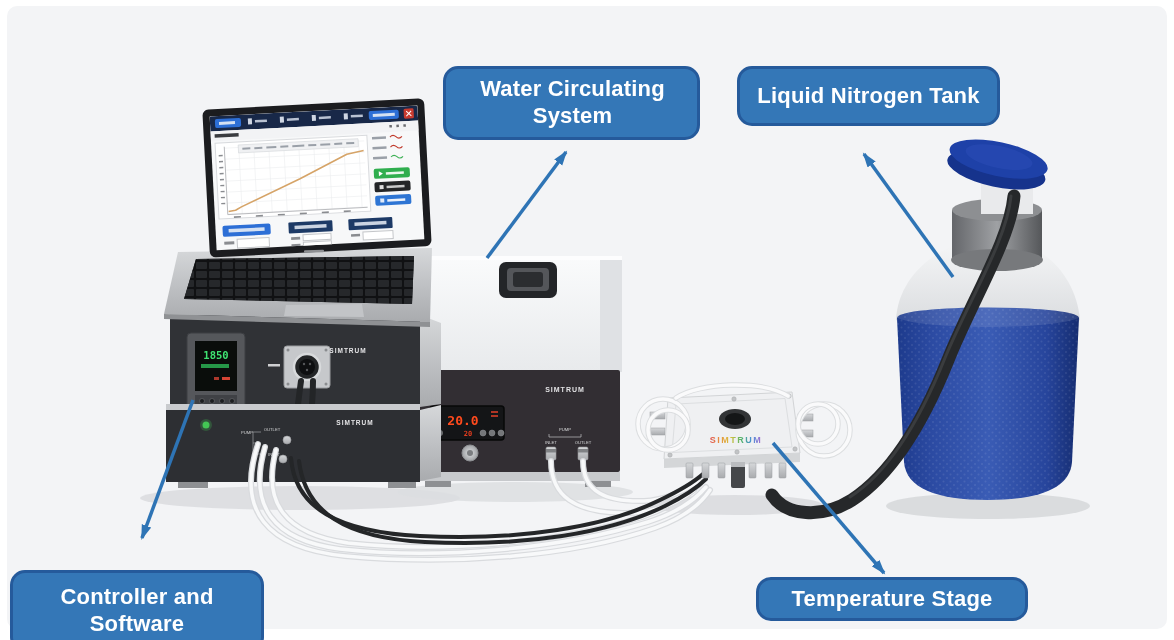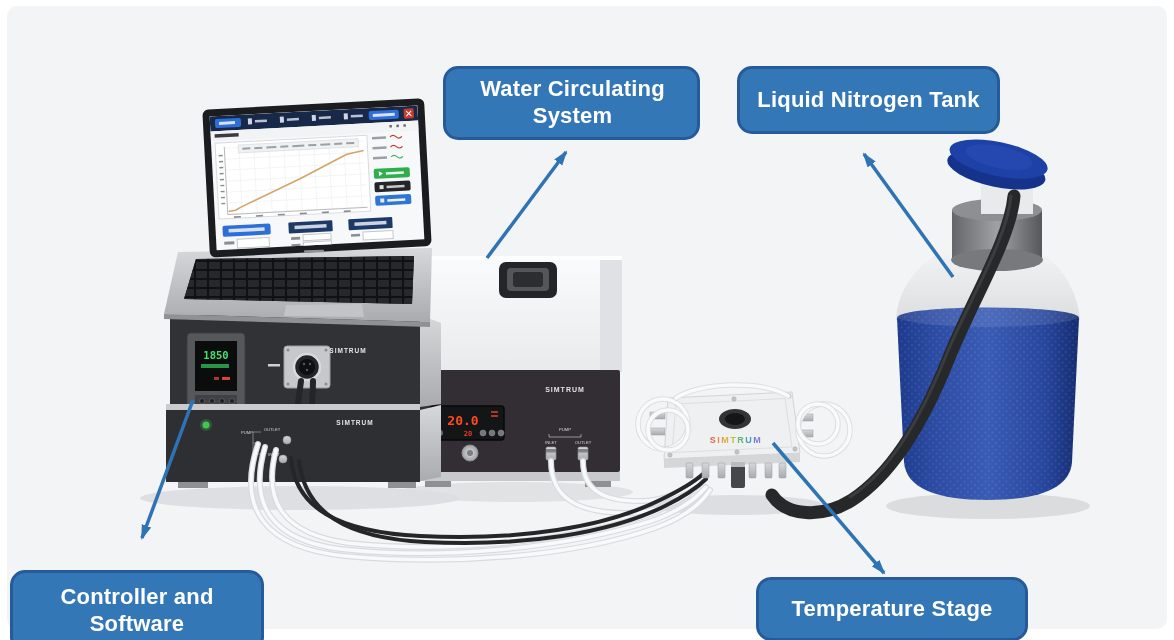--- a/index.html
+++ b/index.html
@@ -5,23 +5,23 @@
   html,body{margin:0;padding:0;background:#ffffff;}
   #viewport{position:relative;width:1174px;height:640px;background:#ffffff;overflow:hidden;
             font-family:"Liberation Sans",sans-serif;}
   #panel{position:absolute;left:7px;top:6px;right:7px;bottom:11px;background:#f3f4f6;border-radius:10px;}
   svg.scene{position:absolute;left:0;top:0;width:1174px;height:640px;}
   .callout{position:absolute;background:#3477b7;border:3px solid #255a9b;border-radius:15px;
            color:#ffffff;font-weight:bold;font-size:22px;line-height:1.22;display:flex;
            align-items:center;justify-content:center;text-align:center;padding:4px 12px;
            box-sizing:border-box;letter-spacing:.2px;}
   #label-water{left:443px;top:66px;width:257px;height:74px;padding-left:14px;}
-  #label-nitrogen{left:737px;top:66px;width:263px;height:68px;}
+  #label-nitrogen{left:737px;top:66px;width:263px;height:60px;}
   #label-controller{left:10px;top:570px;width:254px;height:82px;}
-  #label-stage{left:756px;top:577px;width:272px;height:64px;}
+  #label-stage{left:756px;top:577px;width:272px;height:44px;}
 </style>
 </head>
 <body>
 
 <div id="viewport">
   <div id="panel"></div>
 
   <svg class="scene" viewBox="0 0 1174 640">
     <defs>
       <linearGradient id="silverV" x1="0" y1="0" x2="0" y2="1">

